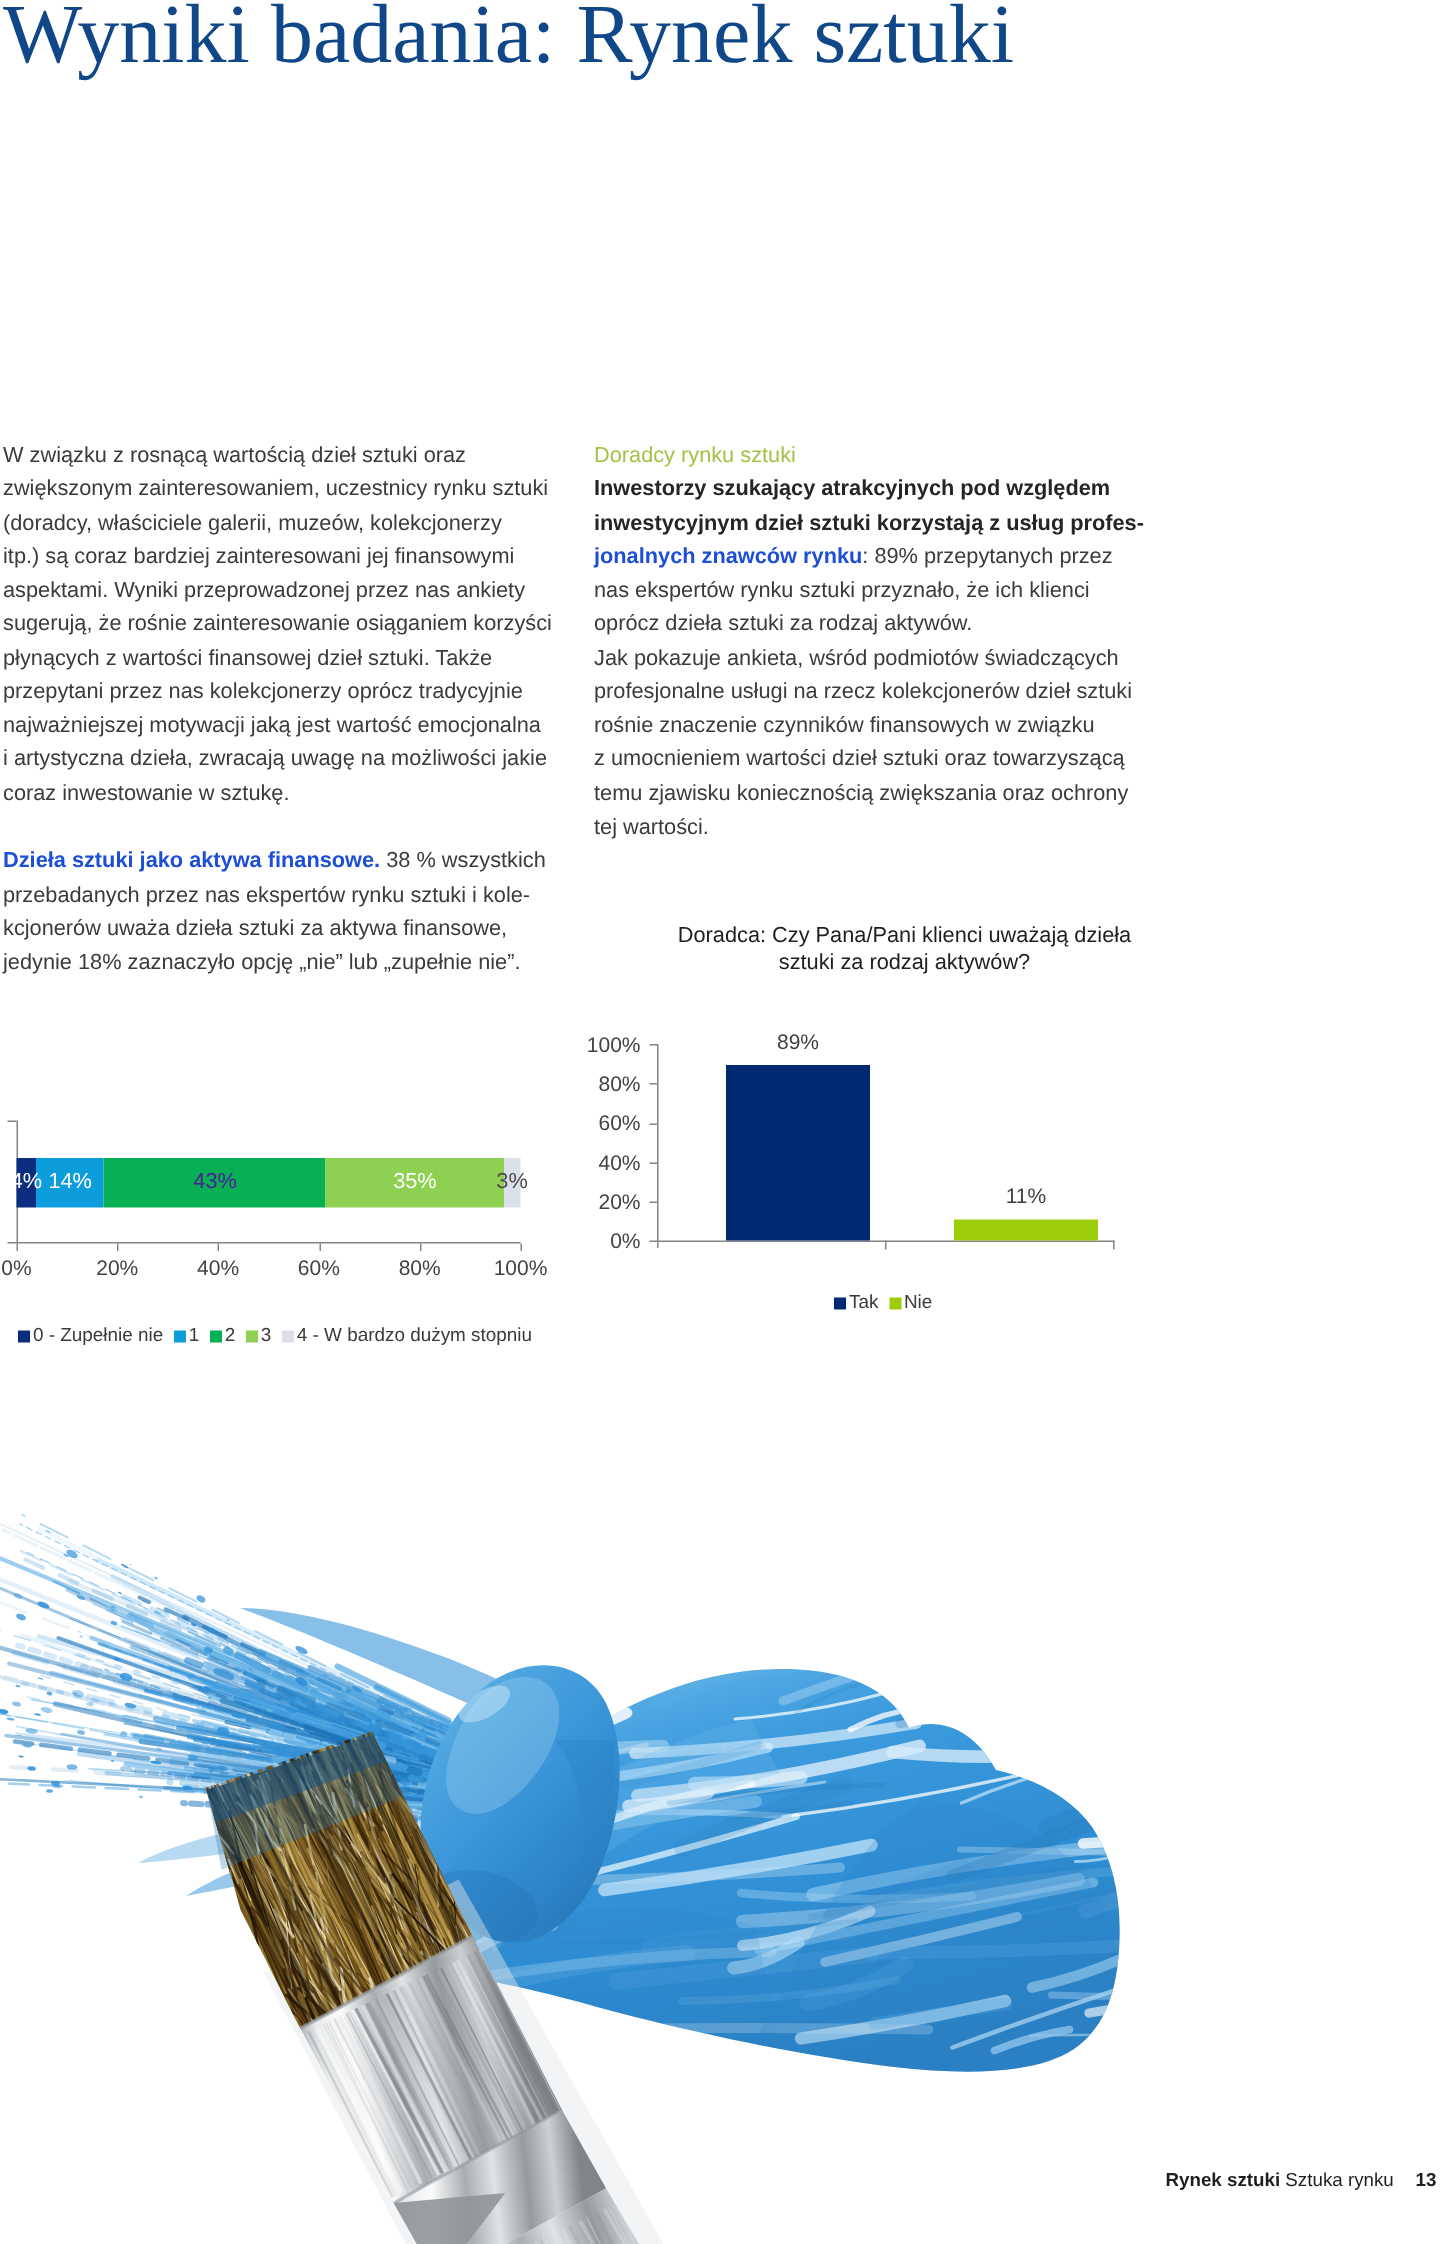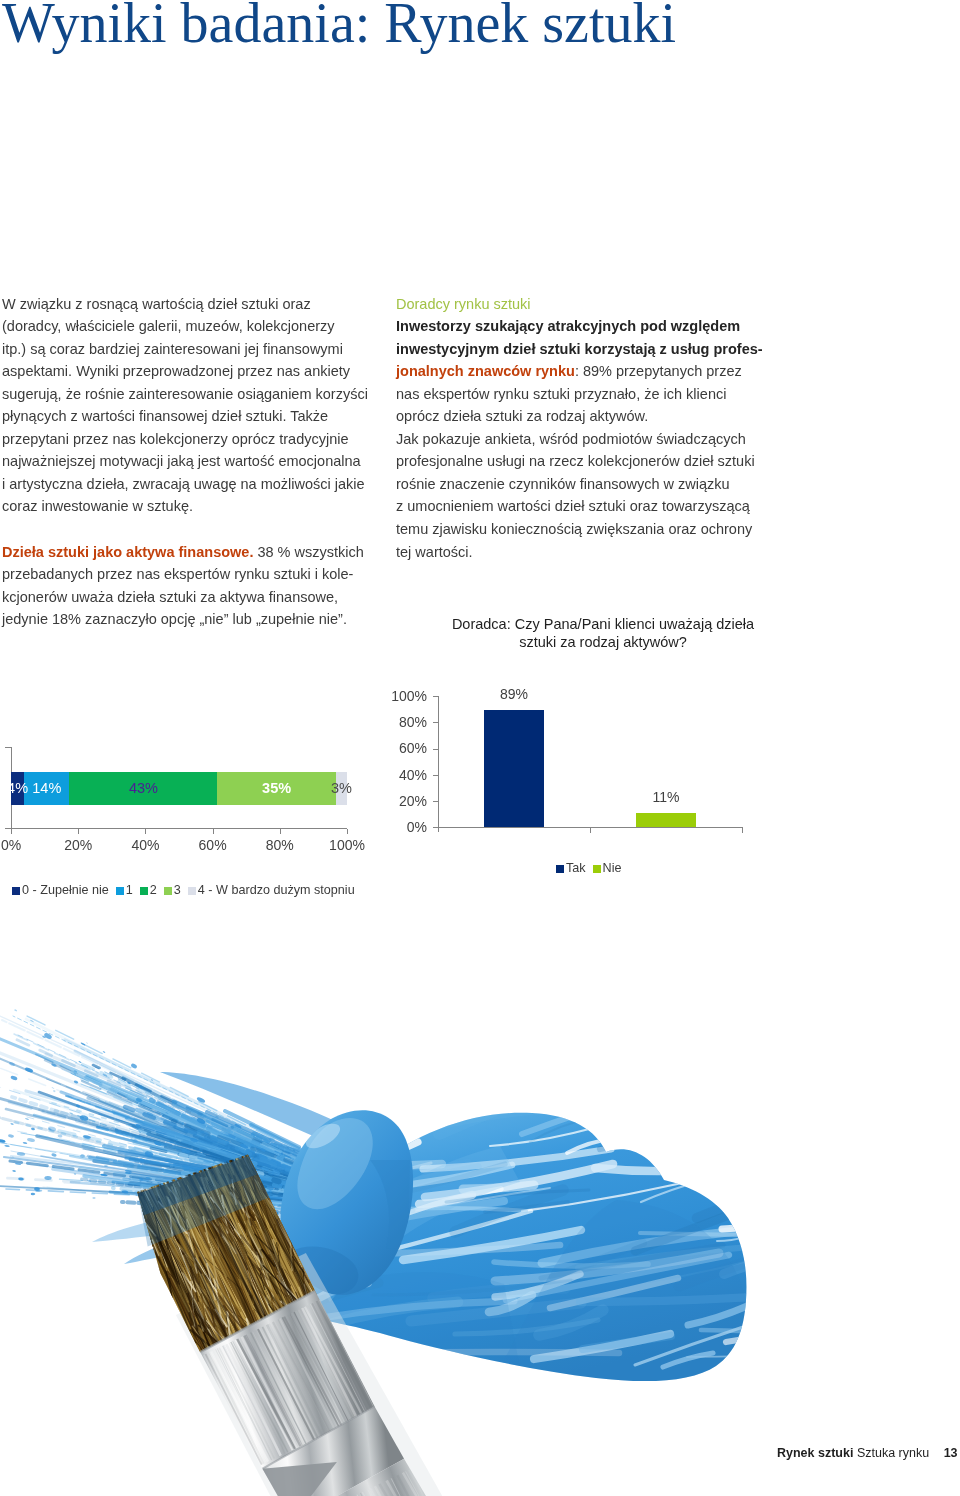--- a/index.html
+++ b/index.html
@@ -12,21 +12,21 @@
       font-family:"Liberation Serif",serif;font-size:56px;line-height:56px;
       color:#104788;white-space:nowrap;}
 
   
   .col{position:absolute;z-index:2;font-size:14.5px;line-height:22.55px;color:#3b3b3b;}
   #col-left{left:2px;top:292.5px;width:372px;}
   #col-right{left:396px;top:292.5px;width:372px;}
   .col .gap{height:22.55px;}
   .ln{white-space:nowrap;}
   .lines.bold .ln{font-weight:bold;color:#252525;}
-  b.lead{font-weight:bold;color:#c2410c;margin-top:40px;}
+  b.lead{font-weight:bold;color:#1d4ed8;margin-top:40px;}
   .kicker{color:#a7c44c;}
 
   
   .chart-title{position:absolute;z-index:2;font-size:14.5px;line-height:18.1px;color:#1f1f1f;text-align:center;}
   #chart1-title{left:0px;top:697px;width:296px;}
   #chart2-title{left:451px;top:615px;width:304px;}
 
   
   #chart1{position:absolute;z-index:2;left:0;top:0;width:390px;height:1496px;}
   .c1-yaxis{position:absolute;left:10.5px;top:747px;width:1px;height:82px;background:#848484;}
@@ -43,21 +43,21 @@
      white-space:nowrap;transform:translateX(-50%);line-height:18px;}
   #c1-legend{left:12px;top:883px;font-size:12.6px;}
 
   
   #chart2{position:absolute;z-index:2;left:0;top:0;width:790px;height:1496px;}
   .c2-yaxis{position:absolute;left:437.5px;top:695.5px;width:1px;height:136px;background:#848484;}
   .c2-xaxis{position:absolute;left:438px;top:826.8px;width:305px;height:1px;background:#848484;}
   #c2-yticks .yt{position:absolute;left:432.5px;width:5px;height:1px;background:#848484;}
   #c2-ylabels .yl{position:absolute;left:380px;width:47px;font-size:14px;color:#434343;
      white-space:nowrap;text-align:right;line-height:18px;}
-  .c2-bar{position:absolute;bottom:0;}
+  .c2-bar{position:absolute;bottom:0;padding-left:36px;}
   #c2-bars{position:absolute;left:0;top:0;width:790px;height:827.3px;}
   .c2-bar span{position:absolute;left:-20px;right:-20px;top:-24px;text-align:center;
      font-size:14px;line-height:17px;color:#3f3f3f;}
   .c2-cattick{position:absolute;left:589.5px;top:827.3px;width:1px;height:5.5px;background:#848484;}
   .c2-endtick{position:absolute;left:742px;top:827.3px;width:1px;height:5.5px;background:#848484;}
   #c2-legend{left:556px;top:861px;font-size:12.6px;}
 
   .legend{position:absolute;font-size:14.5px;color:#3b3b3b;white-space:nowrap;}
   .lg{display:inline-block;width:8px;height:8px;margin-right:2px;vertical-align:-0.5px;}
   .lgi{margin-right:7px;}
@@ -74,20 +74,21 @@
 </head>
 <body>
 
 <div class="page">
 
   <h1 id="page-title" style="color: rgb(16, 71, 136);">Wyniki badania: Rynek sztuki</h1>
 
   <div id="col-left" class="col">
     <div class="lines">
         <div class="ln">W związku z rosnącą wartością dzieł sztuki oraz</div>
+        <div class="ln">zwiększonym zainteresowaniem, uczestnicy rynku sztuki</div>
         <div class="ln">(doradcy, właściciele galerii, muzeów, kolekcjonerzy</div>
         <div class="ln">itp.) są coraz bardziej zainteresowani jej finansowymi</div>
         <div class="ln">aspektami. Wyniki przeprowadzonej przez nas ankiety</div>
         <div class="ln">sugerują, że rośnie zainteresowanie osiąganiem korzyści</div>
         <div class="ln">płynących z wartości finansowej dzieł sztuki. Także</div>
         <div class="ln">przepytani przez nas kolekcjonerzy oprócz tradycyjnie</div>
         <div class="ln">najważniejszej motywacji jaką jest wartość emocjonalna</div>
         <div class="ln">i artystyczna dzieła, zwracają uwagę na możliwości jakie</div>
         <div class="ln">coraz inwestowanie w sztukę.</div>
       </div>
@@ -138,21 +139,21 @@
         <div class="seg" style="left: 0px; width: 13.2048px; background: rgb(11, 45, 126);">
           <span style="color: rgb(255, 255, 255);">4%</span>
         </div>
         <div class="seg" style="left: 13.2048px; width: 45.192px; background: rgb(13, 157, 221);">
           <span style="color: rgb(255, 255, 255);">14%</span>
         </div>
         <div class="seg" style="left: 58.3968px; width: 148.075px; background: rgb(8, 176, 85);">
           <span style="color: #4c1d95;">43%</span>
         </div>
         <div class="seg" style="left: 206.472px; width: 118.306px; background: rgb(142, 208, 82);">
-          <span style="color: rgb(255, 255, 255); font-weight: bold;">35%</span>
+          <span style="color: rgb(255, 255, 255);">35%</span>
         </div>
         <div class="seg" style="left: 324.778px; width: 11.2224px; background: rgb(219, 223, 233);">
           <span style="color: rgb(76, 76, 76);">3%</span>
         </div>
       </div>
     <div id="c1-xlabels">
         <div class="xl" style="left: 11px;">0%</div>
         <div class="xl" style="left: 78.2px;">20%</div>
         <div class="xl" style="left: 145.4px;">40%</div>
         <div class="xl" style="left: 212.6px;">60%</div>

